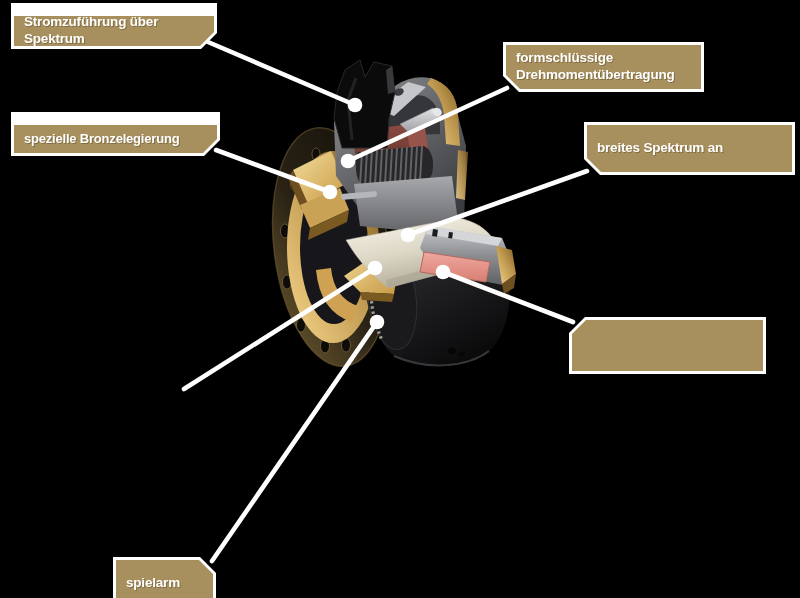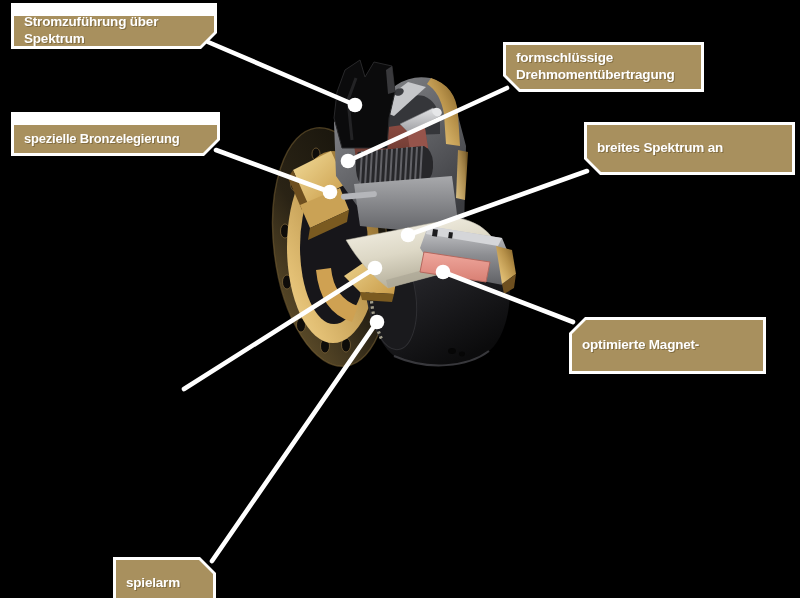--- a/index.html
+++ b/index.html
@@ -221,21 +221,20 @@
   </div>
 
   <div class="callout n-bl" style="left:584px;top:122px;width:211px;height:53px;">
     <div class="ci">
         <span class="co-line">breites Spektrum an</span>
       </div>
   </div>
 
   <div class="callout n-tl" style="left:569px;top:317px;width:197px;height:57px;">
     <div class="ci">
-        <span class="co-line">optimierte Magnet-</span>
       </div>
   </div>
 
 
   <div class="callout n-tr" style="left:113px;top:557px;width:103px;height:52px;">
     <div class="ci">
         <span class="co-line">spielarm</span>
       </div>
   </div>
 

